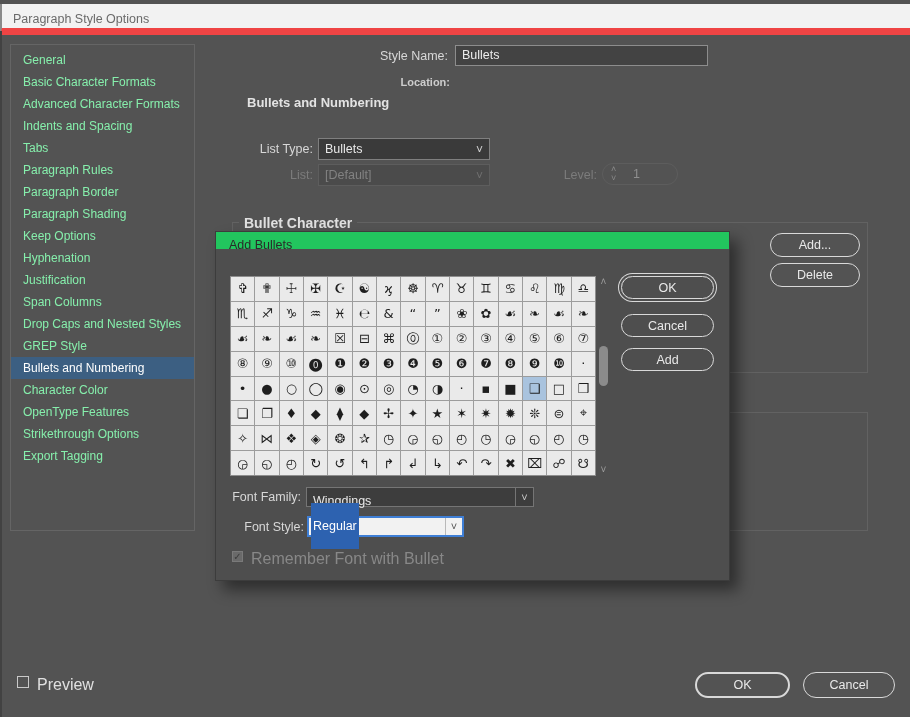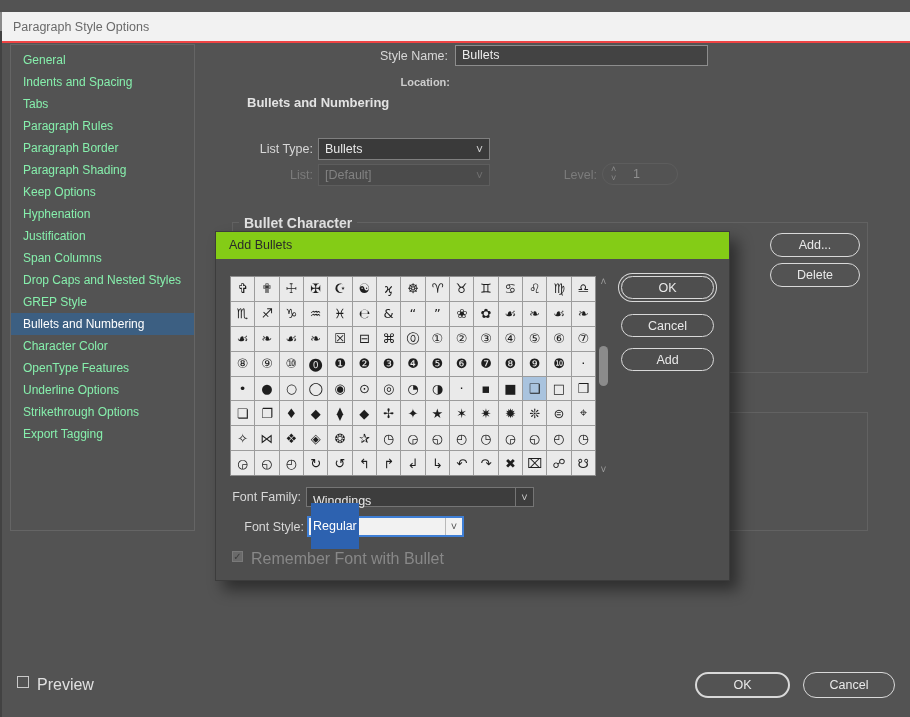--- a/index.html
+++ b/index.html
@@ -4,21 +4,21 @@
 <style>
   html,body{margin:0;padding:0;}
   body{
     width:910px;height:717px;position:relative;overflow:hidden;
     background:#535353;
     font-family:"Liberation Sans", sans-serif;
     -webkit-font-smoothing:antialiased;
   }
   .abs{position:absolute;box-sizing:border-box;}
   
-  .titlebar{left:0;top:12px;width:910px;height:31px;background:#f2f2f2;border-bottom:2px solid #ef4444;border-left:2px solid #8a8a8a;}
+  .titlebar{left:0;top:4px;width:910px;height:31px;background:#f2f2f2;border-bottom:7px solid #ef4444;border-left:2px solid #8a8a8a;}
   .titlebar .title{position:absolute;left:11px;top:8px;font-size:12.5px;color:#6a6a6a;}
   .left-edge{left:0;top:31px;width:2px;height:686px;background:#424242;}
   
   .sidebar{left:10px;top:44px;width:185px;height:487px;border:1px solid #656565;background:#535353;padding-top:4px;}
   .side-item{height:22px;line-height:22px;padding-left:12px;font-size:12px;color:#86efac;cursor:default;white-space:nowrap;}
   .side-item.selected{color:#ffffff;}
   
   .lbl{font-size:12.5px;color:#d8d8d8;text-align:right;}
   .lbl.dim{color:#7c7c7c;}
   .field{background:#434343;border:1px solid #8d8d8d;color:#ececec;font-size:12.5px;line-height:19px;padding:0 6px;}
@@ -34,21 +34,21 @@
         display:flex;align-items:center;justify-content:center;background:transparent;cursor:default;}
   .pill.default{border-width:2px;}
   .pill.focusring{box-shadow:0 0 0 2px #4e4e4e,0 0 0 3px #d9d9d9;}
   
   .level-box{border:1px solid #5d5d5d;border-radius:11px;}
   .spin{position:absolute;left:8px;top:1px;color:#8a8a8a;font-size:9px;line-height:9px;text-align:center;}
   .level-val{position:absolute;left:30px;top:3px;font-size:12.5px;color:#8f8f8f;}
   
   .overlay{left:215px;top:231px;width:515px;height:350px;background:#4e4e4e;border:1px solid #3c3c3c;
            box-shadow:8px 9px 14px rgba(0,0,0,0.45);}
-  .ov-titlebar{left:0;top:0;width:100%;height:27px;background:#84cc16;}
+  .ov-titlebar{left:0;top:0;width:100%;height:17px;background:#22c55e;}
   .ov-titlebar .title{position:absolute;left:13px;top:6px;font-size:12.5px;color:#2a2a2a;}
   
   .glyph-grid{left:14px;top:44px;width:366px;height:200px;background:#9c9c9c;border:1px solid #8e8e8e;
               display:grid;grid-template-columns:repeat(15,1fr);grid-template-rows:repeat(8,1fr);gap:1px;}
   .gcell{background:#eaeaea;display:flex;align-items:center;justify-content:center;
          font-family:"DejaVu Sans", sans-serif;font-size:13px;color:#1e1e1e;overflow:hidden;cursor:default;}
   
   .vscroll{left:381px;top:44px;width:13px;height:200px;background:#4e4e4e;}
   .varrow{position:absolute;left:0;width:13px;height:12px;color:#9d9d9d;font-size:10px;line-height:11px;text-align:center;}
   .vthumb{position:absolute;left:2px;top:70px;width:9px;height:40px;background:#8b8b8b;border-radius:5px;}
@@ -69,35 +69,36 @@
 </head>
 <body>
 
 <div class="abs titlebar">
   <span class="title">Paragraph Style Options</span>
 </div>
 <div class="abs left-edge"></div>
 
 <div class="abs sidebar" id="sidebar">
     <div class="side-item">General</div>
+    <div class="side-item">Basic Character Formats</div>
+    <div class="side-item">Advanced Character Formats</div>
     <div class="side-item">Indents and Spacing</div>
     <div class="side-item">Tabs</div>
     <div class="side-item">Paragraph Rules</div>
     <div class="side-item">Paragraph Border</div>
     <div class="side-item">Paragraph Shading</div>
     <div class="side-item">Keep Options</div>
     <div class="side-item">Hyphenation</div>
     <div class="side-item">Justification</div>
     <div class="side-item">Span Columns</div>
     <div class="side-item">Drop Caps and Nested Styles</div>
     <div class="side-item">GREP Style</div>
     <div class="side-item selected" style="background: rgb(60, 95, 130);">Bullets and Numbering</div>
     <div class="side-item">Character Color</div>
     <div class="side-item">OpenType Features</div>
-    <div class="side-item">Underline Options</div>
     <div class="side-item">Strikethrough Options</div>
     <div class="side-item">Export Tagging</div>
   </div>
 
 <div class="abs lbl" style="left:340px;top:49px;width:108px;">Style Name:</div>
 <div class="abs field" style="left:455px;top:45px;width:253px;height:21px;">Bullets</div>
 <div class="abs lbl" style="left:340px;top:76px;width:110px;font-size:11px;font-weight:700;color:#cdcdcd;">Location:</div>
 
 <div class="abs section-title" style="left:247px;top:95px;">Bullets and Numbering</div>
 

